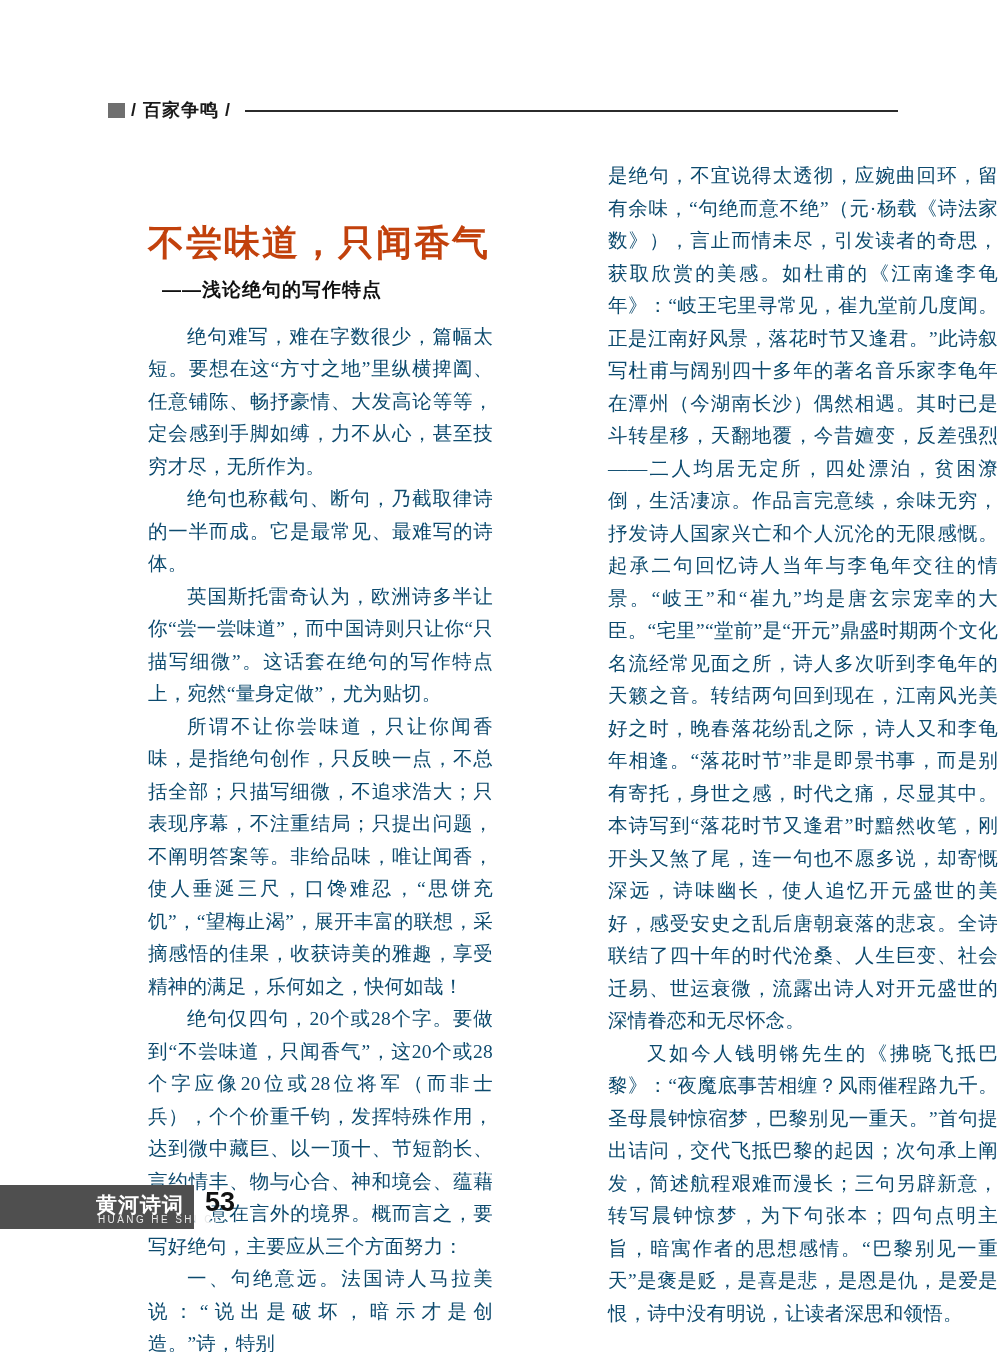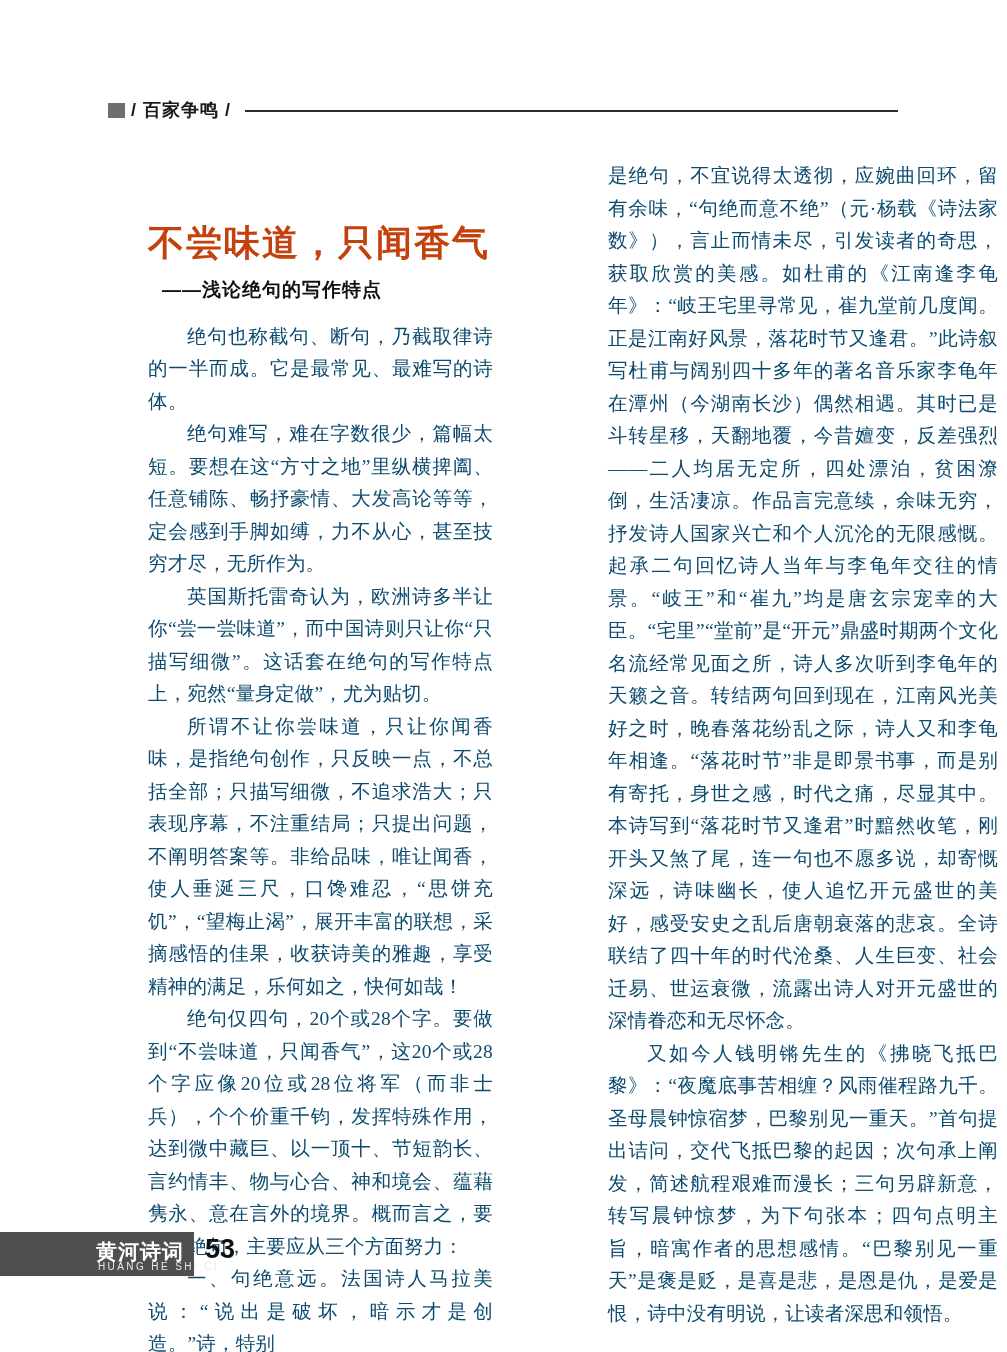--- a/index.html
+++ b/index.html
@@ -123,21 +123,21 @@
     letter-spacing: 0.2px;
   }
   .col-right p.body:first-child {
     text-indent: 0;
   }
 
   
   .footer {
     position: absolute;
     left: 0;
-    top: 1232px;
+    top: 1185px;
     width: 1007px;
     height: 58px;
   }
   .footer-band {
     position: absolute;
     left: 0;
     top: 0;
     width: 194px;
     height: 44px;
     background: #4f4f4f;
@@ -186,22 +186,22 @@
   </div>
 
   <div class="columns">
 
     <div class="col col-left">
       <div class="title-block">
         <div class="article-title">不尝味道，只闻香气</div>
         <div class="article-subtitle">——浅论绝句的写作特点</div>
       </div>
 
+      <p class="body">绝句难写，难在字数很少，篇幅太短。要想在这“方寸之地”里纵横捭阖、任意铺陈、畅抒豪情、大发高论等等，定会感到手脚如缚，力不从心，甚至技穷才尽，无所作为。</p>
       <p class="body">绝句也称截句、断句，乃截取律诗的一半而成。它是最常见、最难写的诗体。</p>
-      <p class="body">绝句难写，难在字数很少，篇幅太短。要想在这“方寸之地”里纵横捭阖、任意铺陈、畅抒豪情、大发高论等等，定会感到手脚如缚，力不从心，甚至技穷才尽，无所作为。</p>
       <p class="body">英国斯托雷奇认为，欧洲诗多半让你“尝一尝味道”，而中国诗则只让你“只描写细微”。这话套在绝句的写作特点上，宛然“量身定做”，尤为贴切。</p>
       <p class="body">所谓不让你尝味道，只让你闻香味，是指绝句创作，只反映一点，不总括全部；只描写细微，不追求浩大；只表现序幕，不注重结局；只提出问题，不阐明答案等。非给品味，唯让闻香，使人垂涎三尺，口馋难忍，“思饼充饥”，“望梅止渴”，展开丰富的联想，采摘感悟的佳果，收获诗美的雅趣，享受精神的满足，乐何如之，快何如哉！</p>
       <p class="body">绝句仅四句，20个或28个字。要做到“不尝味道，只闻香气”，这20个或28个字应像20位或28位将军（而非士兵），个个价重千钧，发挥特殊作用，达到微中藏巨、以一顶十、节短韵长、言约情丰、物与心合、神和境会、蕴藉隽永、意在言外的境界。概而言之，要写好绝句，主要应从三个方面努力：</p>
       <p class="body">一、句绝意远。法国诗人马拉美说：“说出是破坏，暗示才是创造。”诗，特别</p>
     </div>
 
     <div class="col col-right">
       <p class="body">是绝句，不宜说得太透彻，应婉曲回环，留有余味，“句绝而意不绝”（元·杨载《诗法家数》），言止而情未尽，引发读者的奇思，获取欣赏的美感。如杜甫的《江南逢李龟年》：“岐王宅里寻常见，崔九堂前几度闻。正是江南好风景，落花时节又逢君。”此诗叙写杜甫与阔别四十多年的著名音乐家李龟年在潭州（今湖南长沙）偶然相遇。其时已是斗转星移，天翻地覆，今昔嬗变，反差强烈——二人均居无定所，四处漂泊，贫困潦倒，生活凄凉。作品言完意续，余味无穷，抒发诗人国家兴亡和个人沉沦的无限感慨。起承二句回忆诗人当年与李龟年交往的情景。“岐王”和“崔九”均是唐玄宗宠幸的大臣。“宅里”“堂前”是“开元”鼎盛时期两个文化名流经常见面之所，诗人多次听到李龟年的天籁之音。转结两句回到现在，江南风光美好之时，晚春落花纷乱之际，诗人又和李龟年相逢。“落花时节”非是即景书事，而是别有寄托，身世之感，时代之痛，尽显其中。本诗写到“落花时节又逢君”时黯然收笔，刚开头又煞了尾，连一句也不愿多说，却寄慨深远，诗味幽长，使人追忆开元盛世的美好，感受安史之乱后唐朝衰落的悲哀。全诗联结了四十年的时代沧桑、人生巨变、社会迁易、世运衰微，流露出诗人对开元盛世的深情眷恋和无尽怀念。</p>
       <p class="body">又如今人钱明锵先生的《拂晓飞抵巴黎》：“夜魔底事苦相缠？风雨催程路九千。圣母晨钟惊宿梦，巴黎别见一重天。”首句提出诘问，交代飞抵巴黎的起因；次句承上阐发，简述航程艰难而漫长；三句另辟新意，转写晨钟惊梦，为下句张本；四句点明主旨，暗寓作者的思想感情。“巴黎别见一重天”是褒是贬，是喜是悲，是恩是仇，是爱是恨，诗中没有明说，让读者深思和领悟。</p>
     </div>

